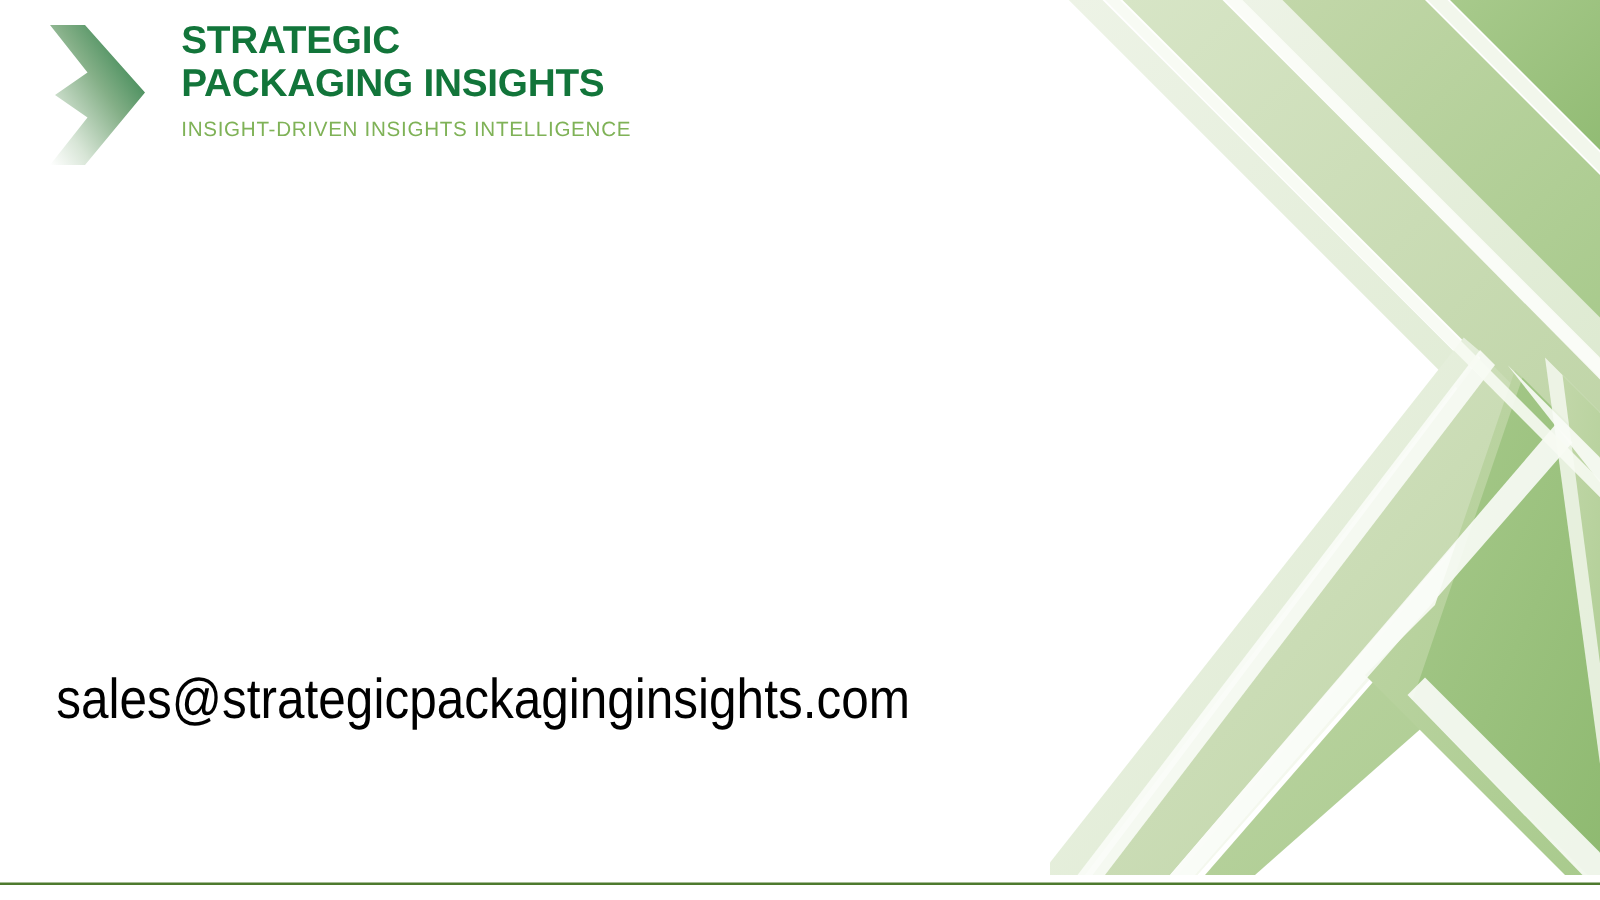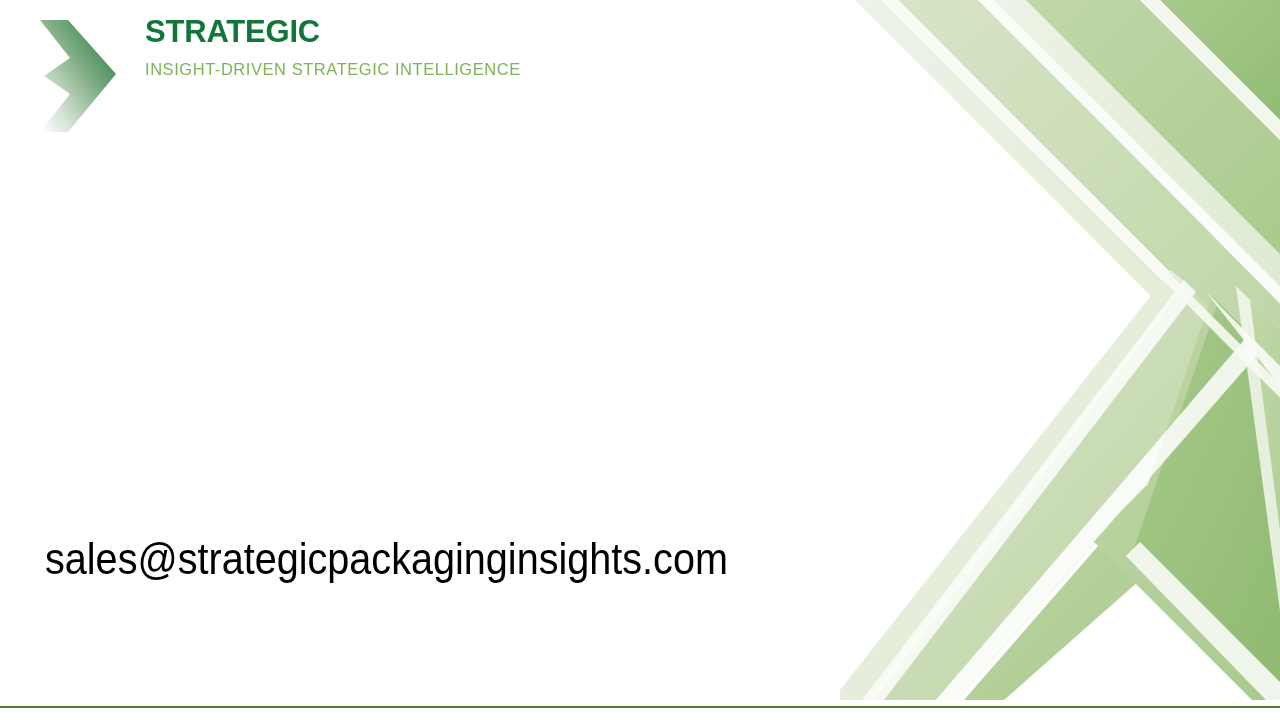--- a/index.html
+++ b/index.html
@@ -200,21 +200,22 @@
             <stop offset="55%" stop-color="#84AF87"></stop>
             <stop offset="100%" stop-color="#17733A"></stop>
           </linearGradient>
         </defs>
         <path d="M2,0 L30,0 L78,54 L30,112 L2,112 L32,74 L6,56 L32,38 Z" fill="url(#chevGrad)"></path>
       </svg>
     </div>
 
     <div class="logo-text">
       <div class="logo-line">STRATEGIC</div>
-      <div class="logo-tagline">INSIGHT-DRIVEN STRATEGIC INTELLIGENCE</div>
+      <div class="logo-line logo-line-2">PACKAGING INSIGHTS</div>
+      <div class="logo-tagline">INSIGHT-DRIVEN INSIGHTS INTELLIGENCE</div>
     </div>
   </div>
 
 
   <div class="email">sales@strategicpackaginginsights.com</div>
 
   <div class="bottom-rule"></div>
 
 </div>
 

